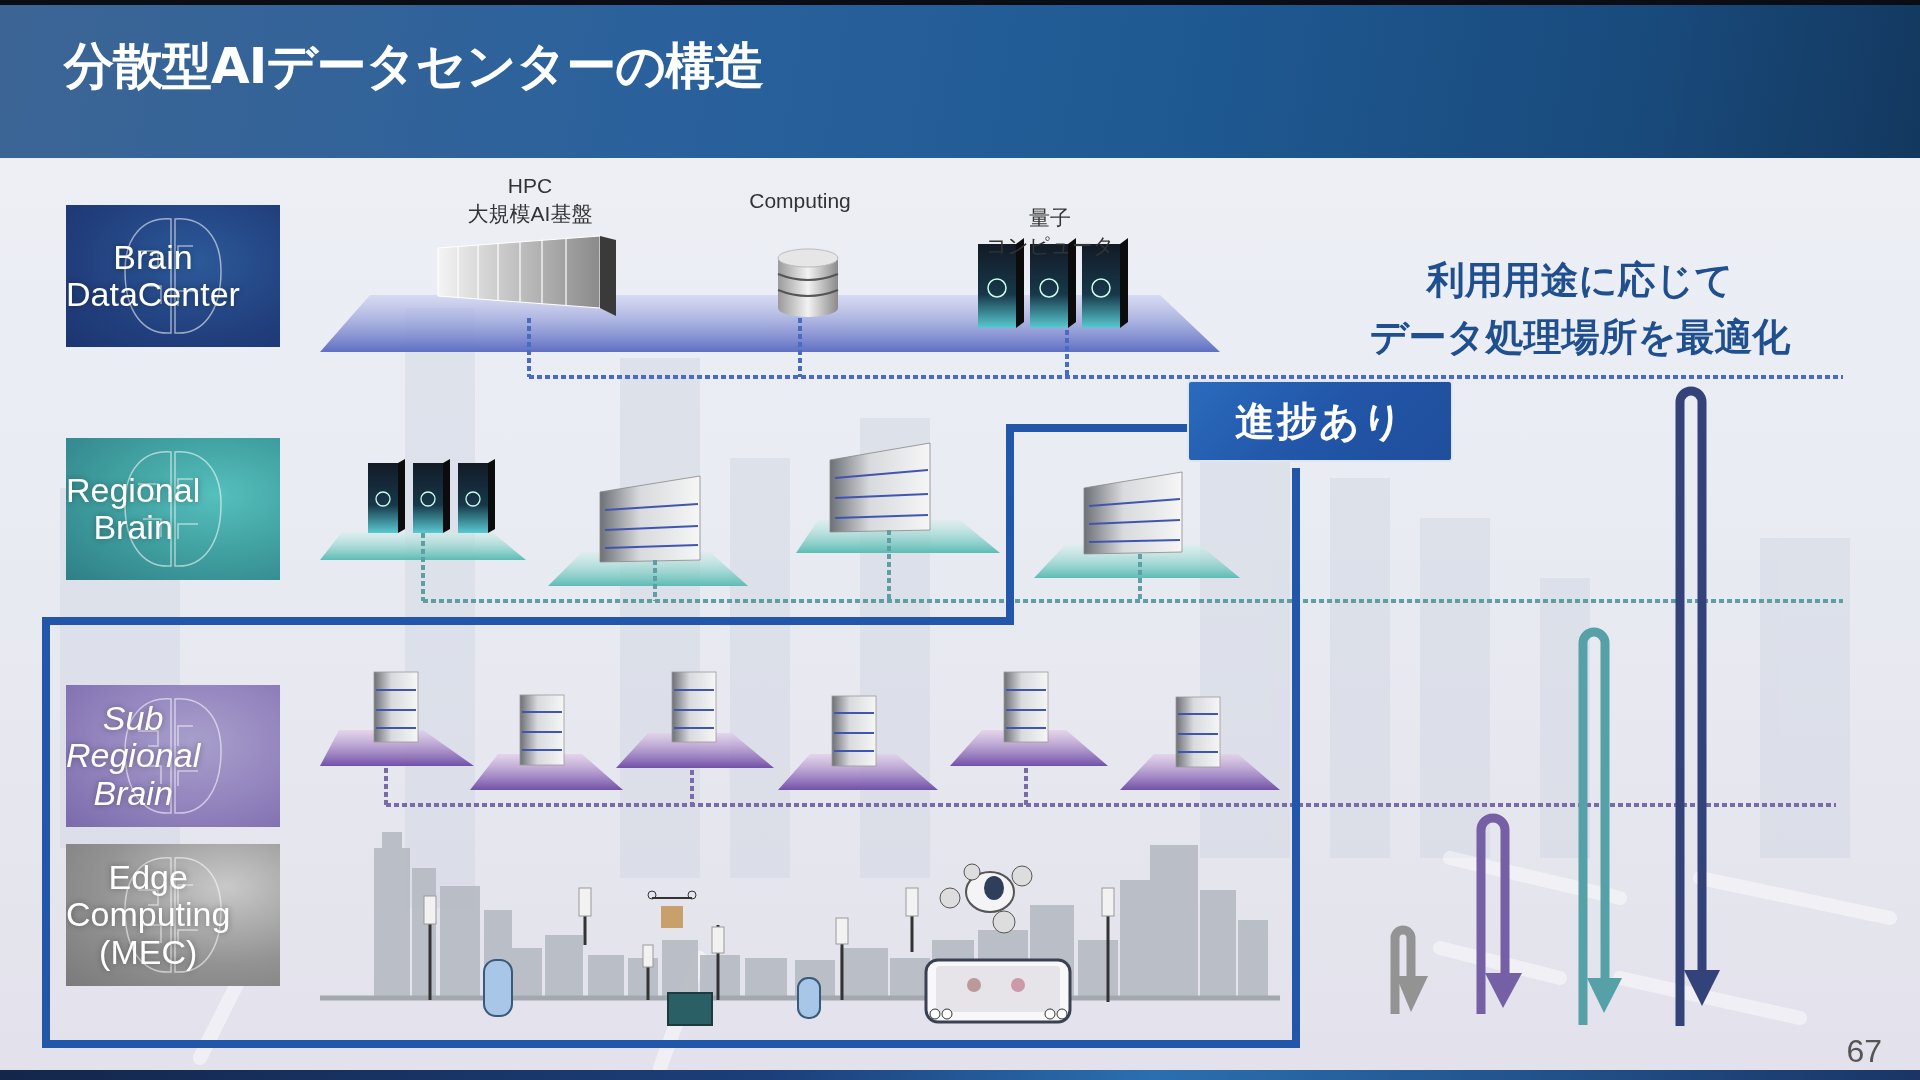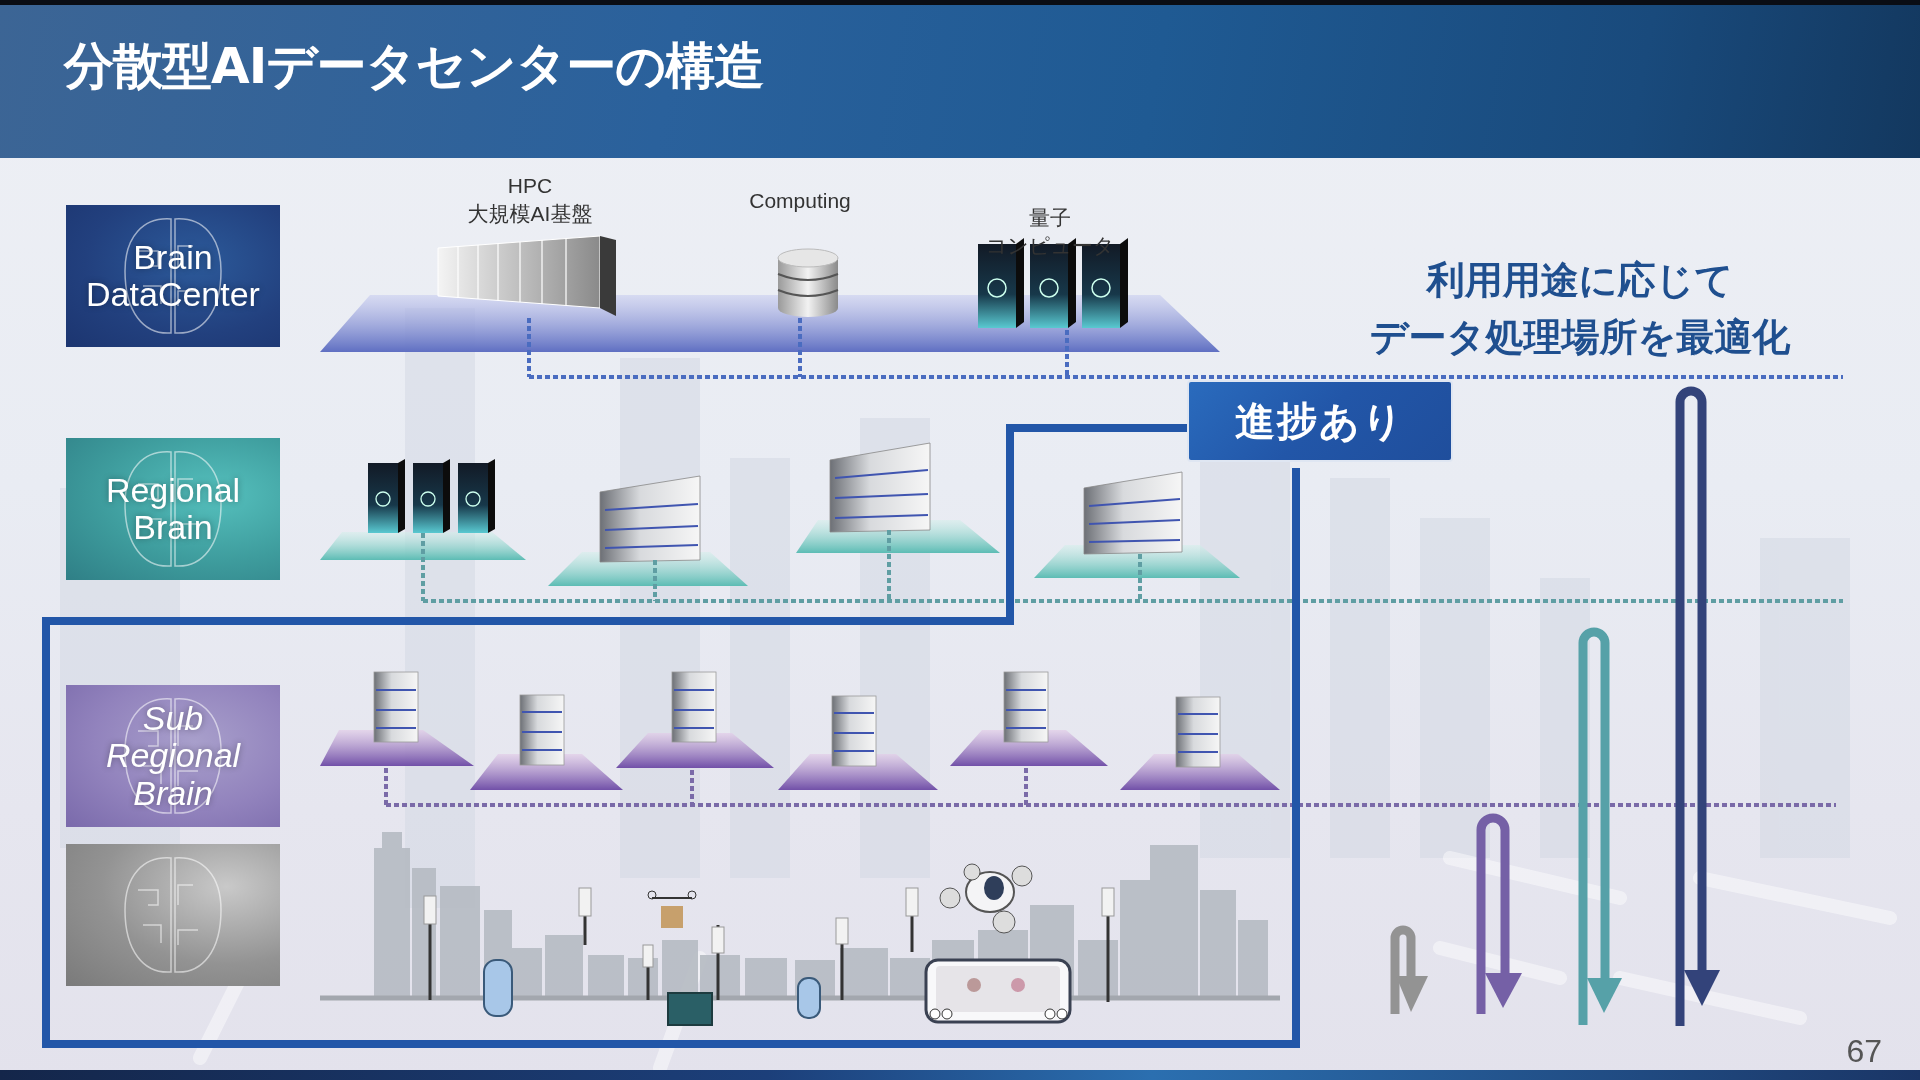--- a/index.html
+++ b/index.html
@@ -9,21 +9,21 @@
   .bg-city{position:absolute;left:0;top:158px;width:1920px;height:912px;pointer-events:none;}
   .topstrip{position:absolute;left:0;top:0;width:1920px;height:5px;background:#0a0d14;}
   .header{position:absolute;left:0;top:5px;width:1920px;height:153px;
     background:linear-gradient(100deg,#3c6595 0%,#2a619c 35%,#1f5a93 60%,#194a7c 85%,#13385f 100%);}
   .title{position:absolute;left:40px;top:28px;color:#fff;font-size:50px;font-weight:bold;
     letter-spacing:-1px;white-space:nowrap;font-family:"DejaVu Sans",sans-serif;margin-left:24px;}
   .footer{position:absolute;left:0;top:1070px;width:1920px;height:10px;
     background:linear-gradient(90deg,#14264a,#1c3f7a 40%,#2b6fb0 60%,#1a3566);}
   .page-num{position:absolute;right:38px;top:1033px;font-size:32px;color:#555;font-family:"Liberation Sans",sans-serif;}
 
-  .tier-box{position:absolute;left:66px;width:214px;height:142px;display:flex;align-items:center;justify-content:center;
+  .tier-box{position:absolute;left:66px;width:214px;height:142px;display:flex;align-items:center;justify-content:flex-start;
     text-align:center;color:#fff;font-size:34px;line-height:1.1;font-family:"Liberation Sans",sans-serif;overflow:hidden;}
   .tier-box .label{position:relative;z-index:2;text-shadow:0 0 6px rgba(0,0,0,.35);white-space:pre-line;}
   .tier-box svg.brain{position:absolute;left:50%;top:50%;transform:translate(-50%,-50%);z-index:1;opacity:.55;}
   .tb-brain{top:205px;background:radial-gradient(ellipse at 60% 40%,#2c5a9a 0%,#22407e 60%,#1c3570 100%);}
   .tb-regional{top:438px;background:radial-gradient(ellipse at 70% 40%,#55c0bd 0%,#3e9c9d 55%,#2f7f86 100%);}
   .tb-sub{top:685px;background:radial-gradient(ellipse at 60% 40%,#a89fcb 0%,#9283bd 55%,#7a6aab 100%);font-style:italic;}
   .tb-edge{top:844px;background:radial-gradient(ellipse at 75% 30%,#c9c9c9 0%,#939393 55%,#7a7a7a 100%);}
 
   .caption{position:absolute;color:#333;font-size:21px;text-align:center;line-height:28px;font-family:"Liberation Sans",sans-serif;white-space:pre-line;}
   .side-text{position:absolute;left:1330px;top:252px;width:500px;text-align:center;color:#1f4f8f;
@@ -99,20 +99,23 @@
 Brain</span>
 </div>
 <div class="tier-box tb-edge">
   <svg class="brain" width="120" height="130" viewBox="0 0 120 130">
     <g fill="none" stroke="#fff" stroke-width="1.5">
         <path d="M58 8 C30 6 12 26 12 60 C12 100 30 124 58 122 Z"></path>
         <path d="M62 8 C90 6 108 26 108 60 C108 100 90 124 62 122 Z"></path>
     <path d="M25 40 h20 v15 h-10 M30 75 h18 v18 M80 35 h-15 v20 M85 80 h-20 v15"></path>
       </g>
   </svg>
+  <span class="label">Edge
+Computing
+(MEC)</span>
 </div>
 
 <svg class="diagram" width="1920" height="1080" viewBox="0 0 1920 1080">
   <defs>
     <linearGradient id="gBlue" x1="0" y1="0" x2="0" y2="1">
         <stop offset="0" stop-color="#c9cdf0" stop-opacity="0.6"></stop>
         <stop offset="1" stop-color="#5f6fc2"></stop>
       </linearGradient>
     <linearGradient id="gTeal" x1="0" y1="0" x2="0" y2="1">
         <stop offset="0" stop-color="#d2efea" stop-opacity="0.5"></stop>

